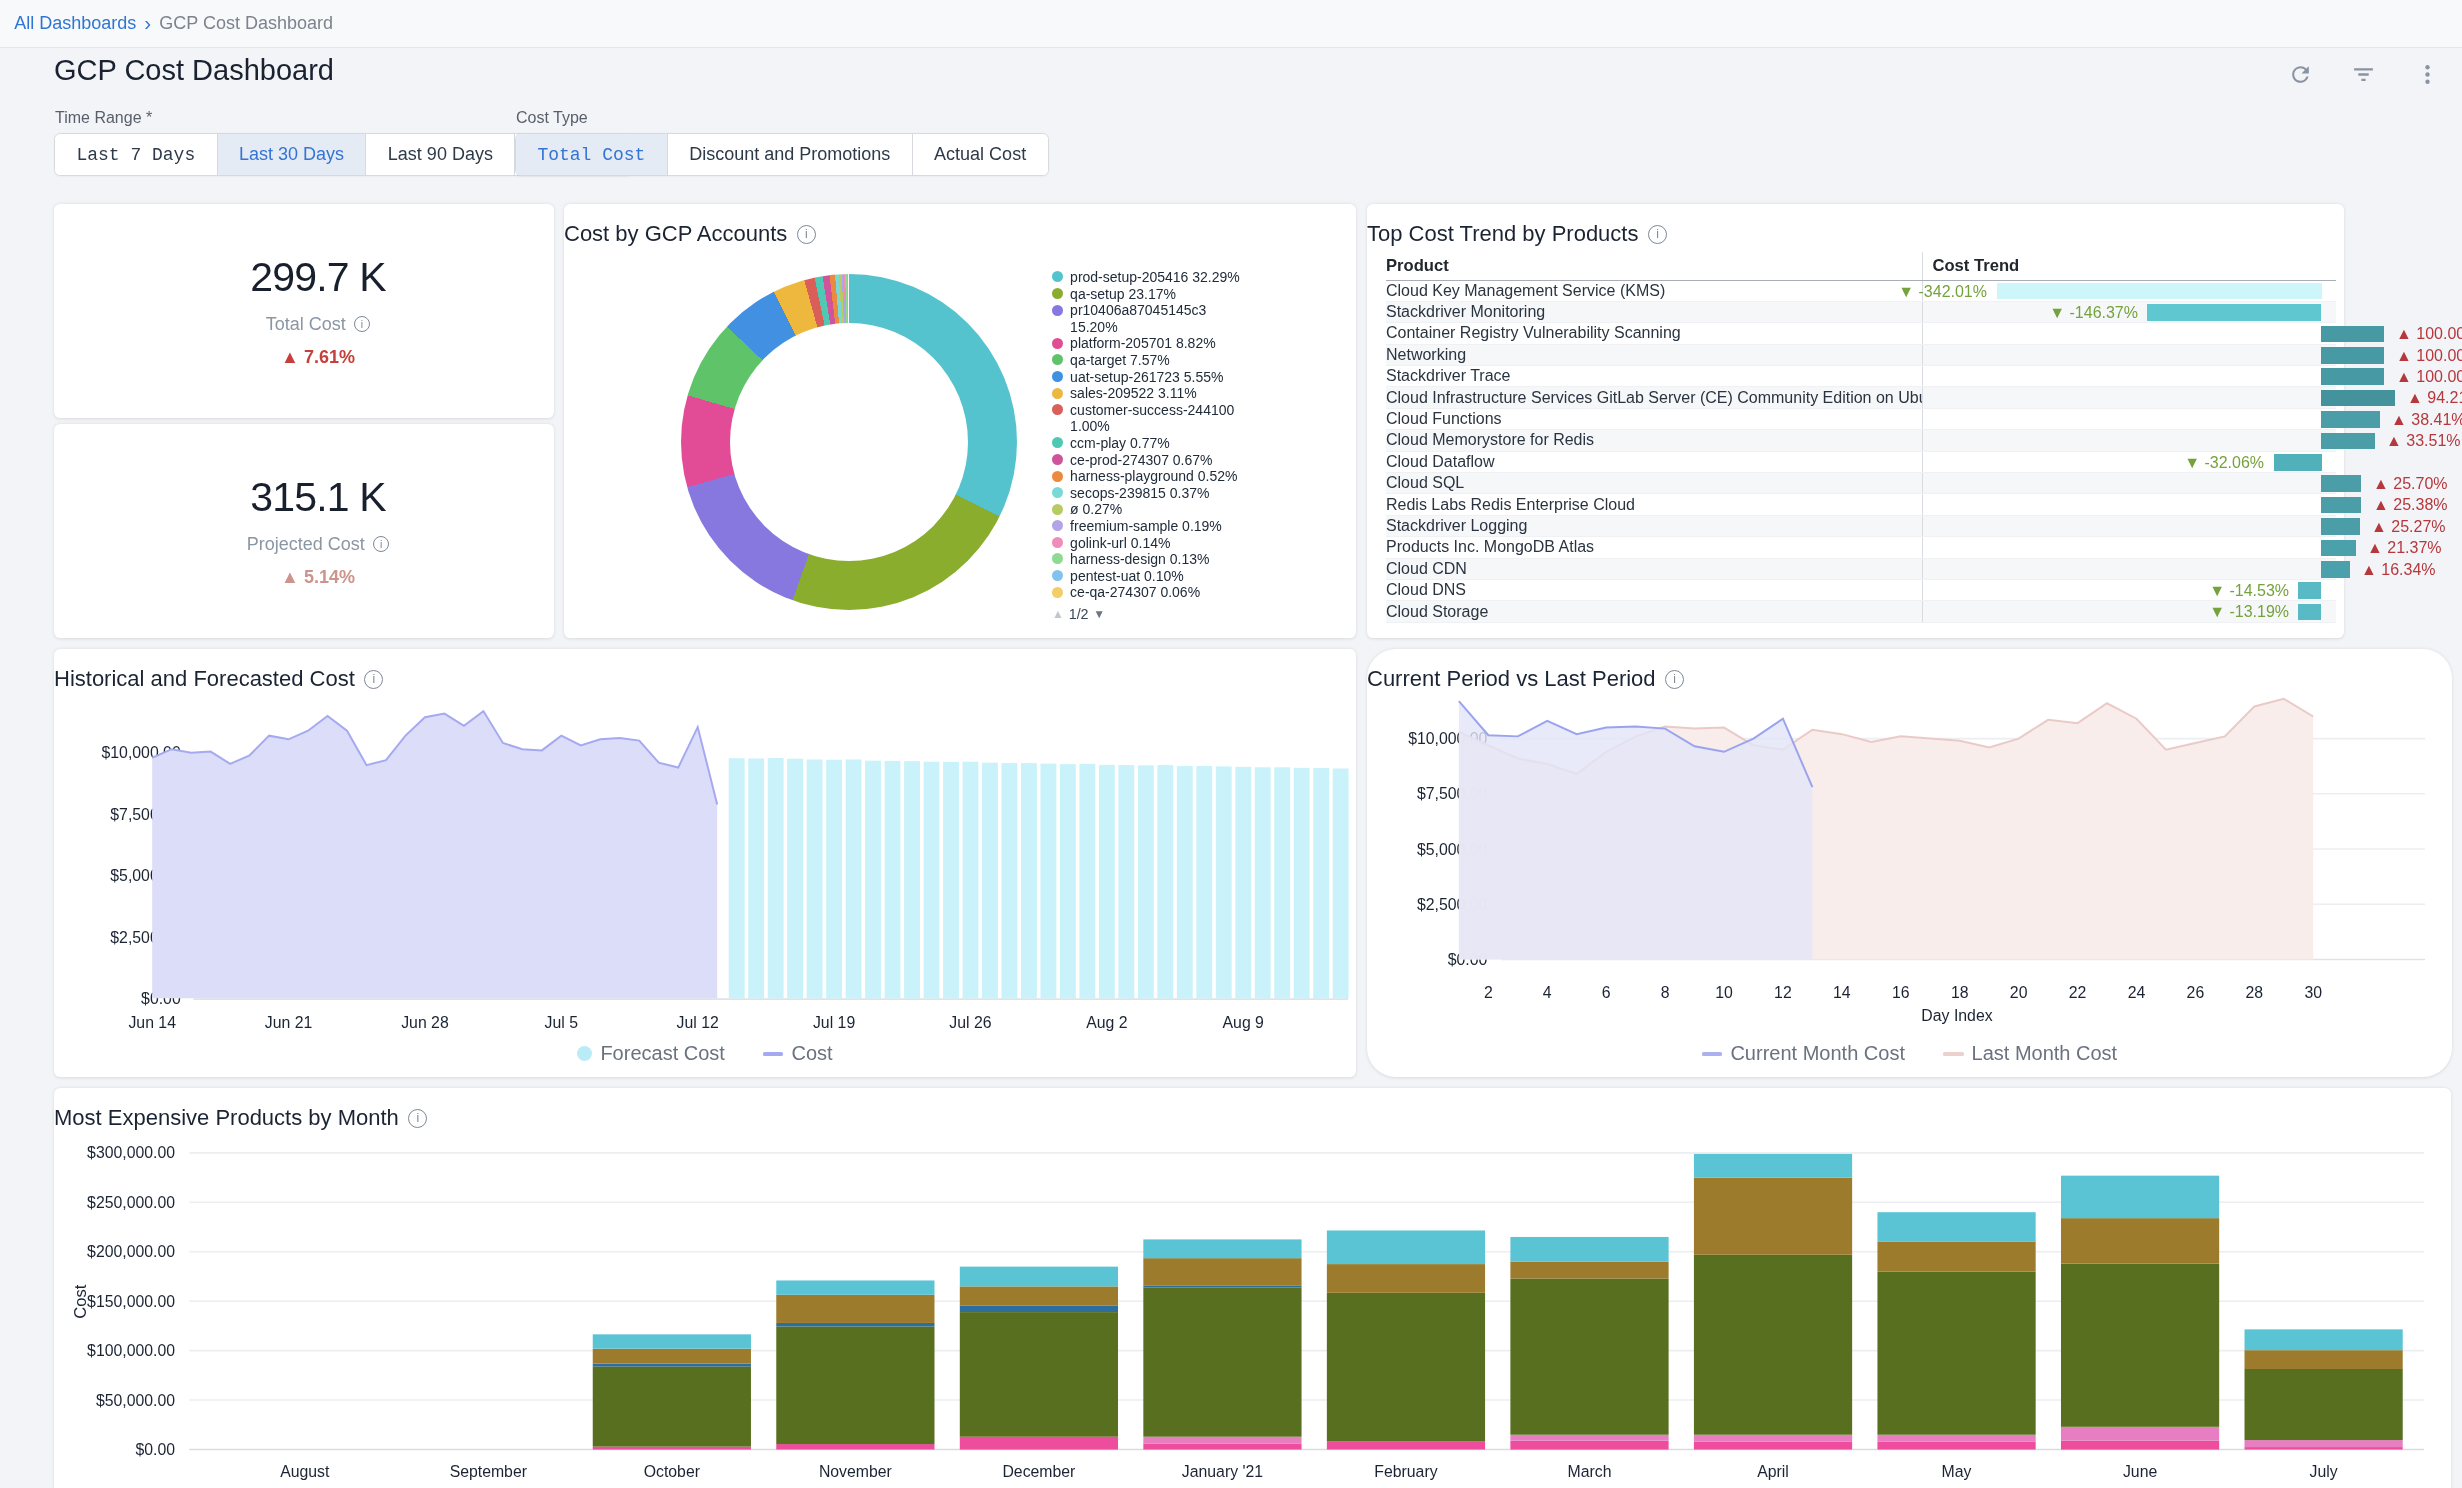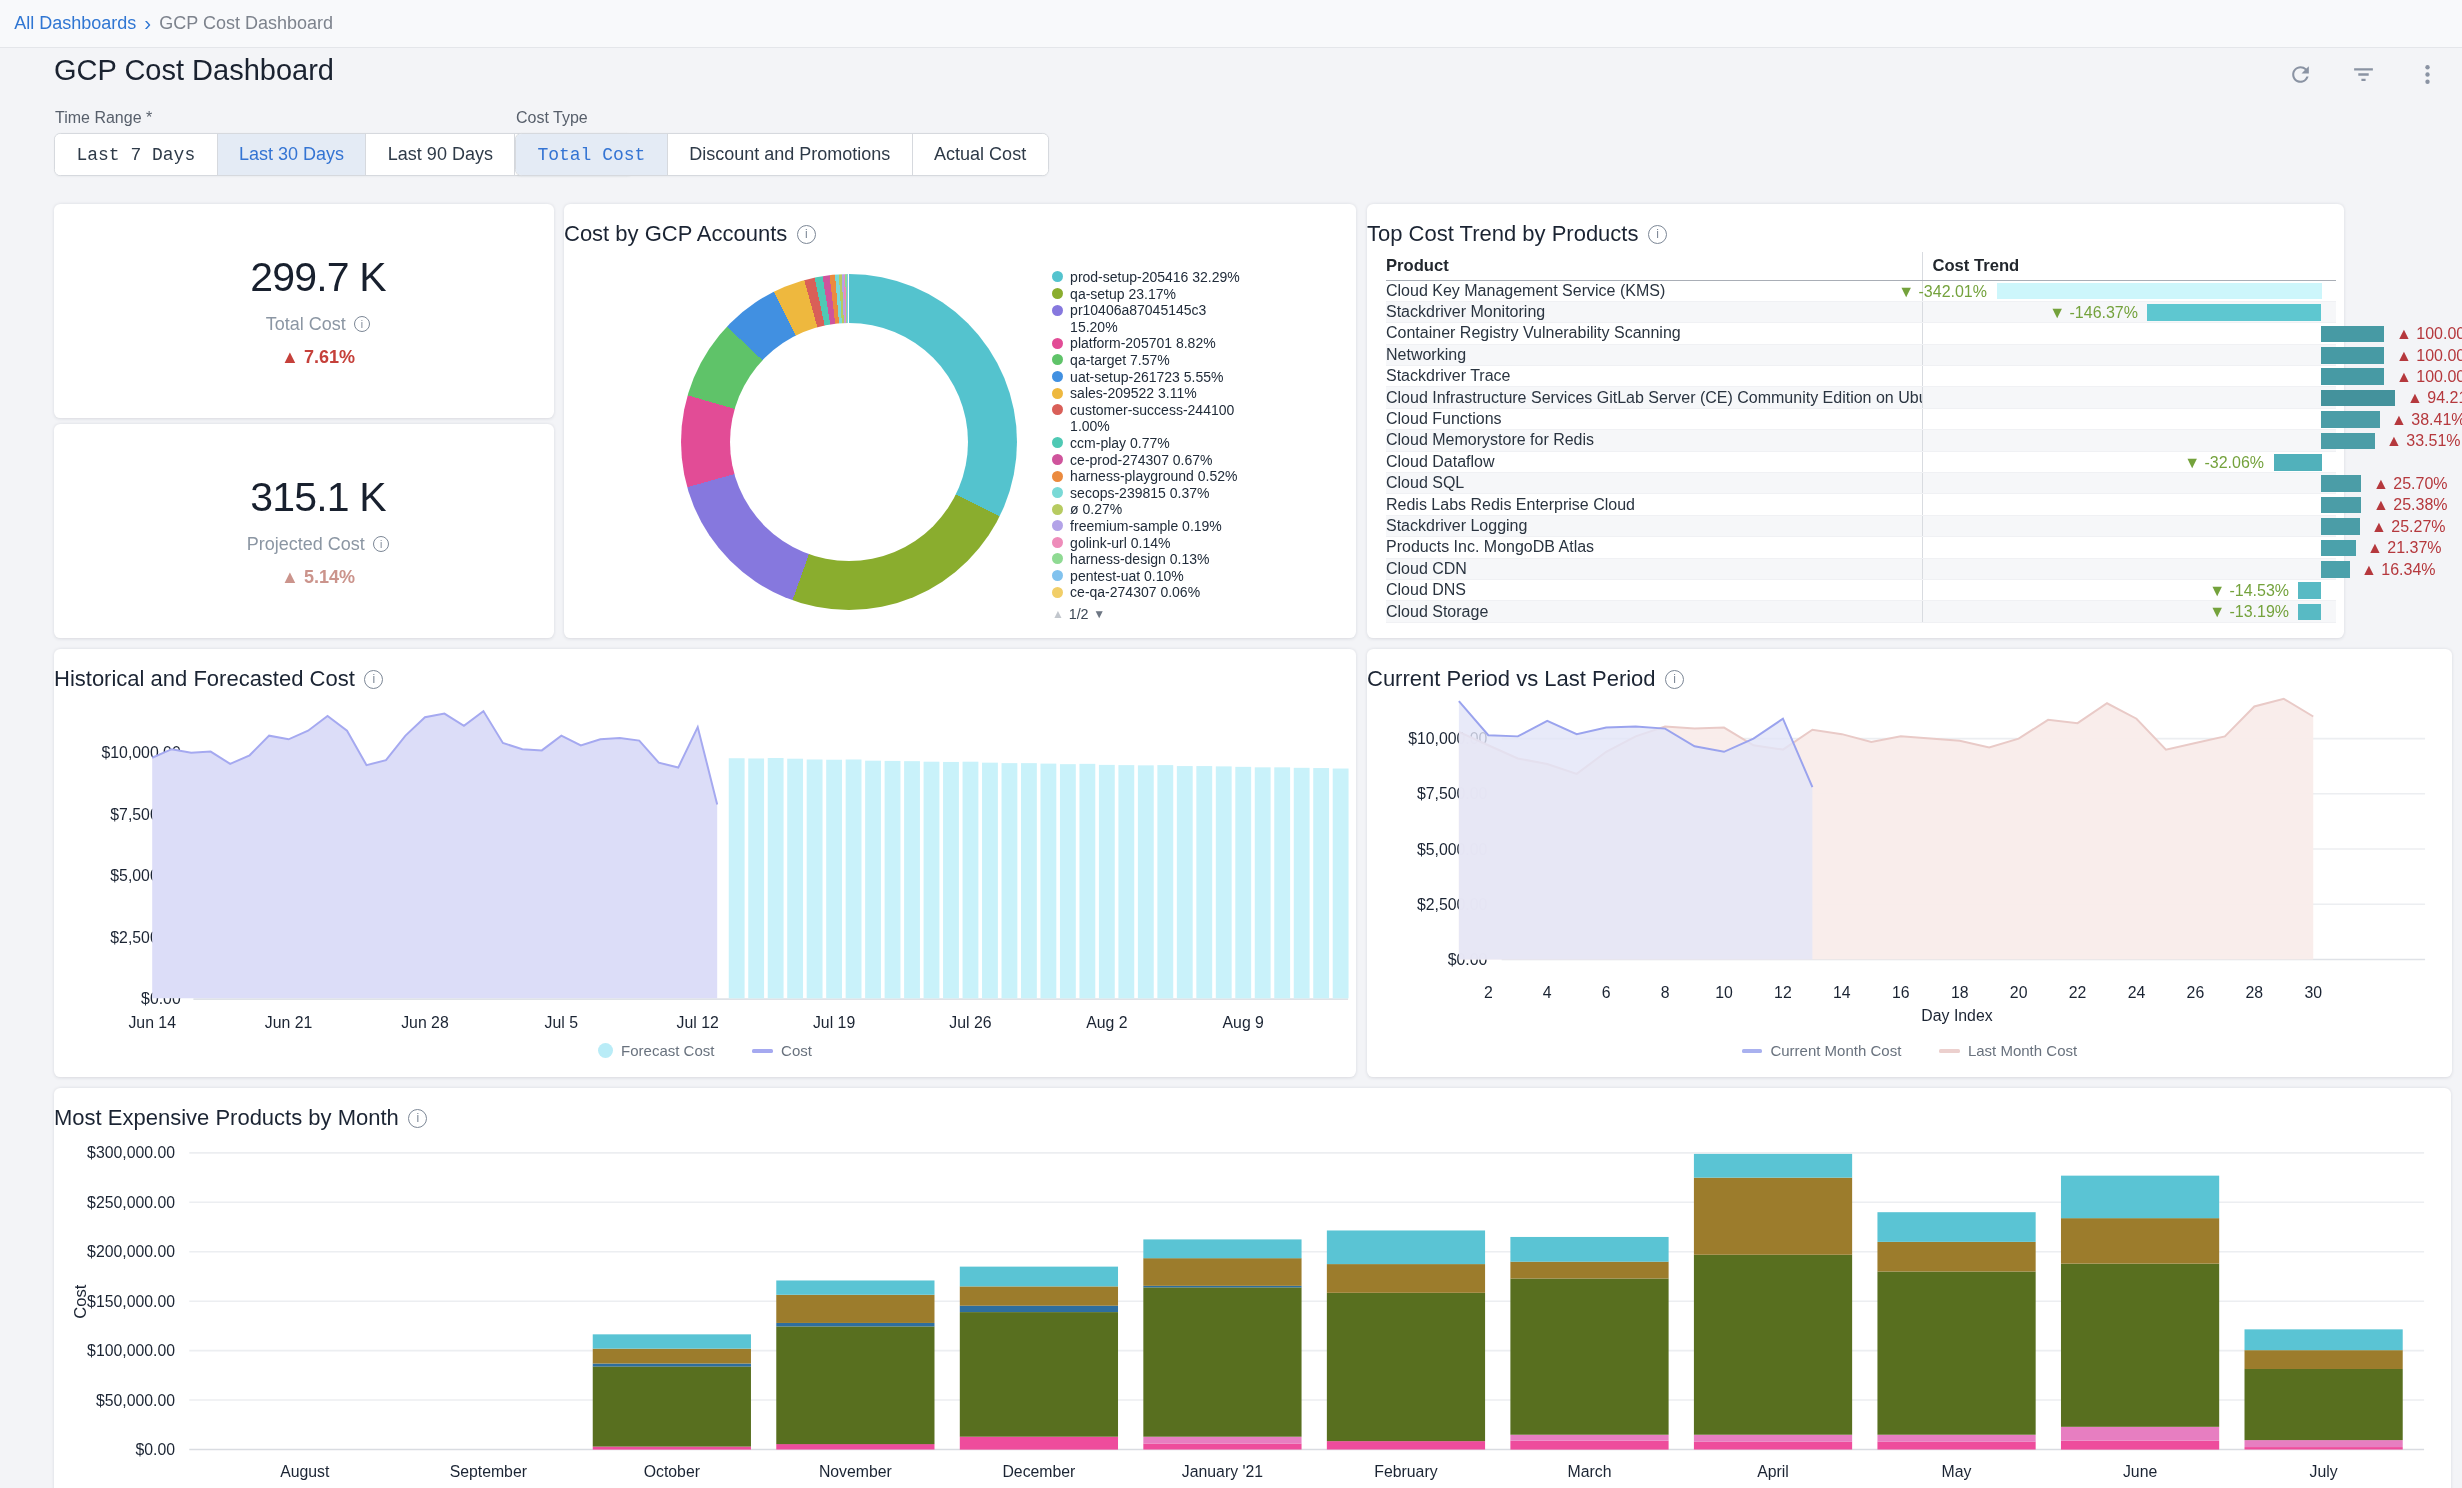--- a/index.html
+++ b/index.html
@@ -53,21 +53,21 @@
   .thead .c2{flex:1;border-left:0.8px solid #d8dbe0;padding-left:9.5px;align-self:stretch;display:flex;align-items:center;}
   .trow{display:flex;height:21.4px;align-items:center;border-bottom:0.8px solid #f0f1f4;color:#2a3440;}
   .trow.alt{background:#f6f7f9;}
   .tcell-product{flex:none;width:536px;white-space:nowrap;overflow:hidden;}
   .tcell-trend{flex:1;position:relative;align-self:stretch;border-left:0.8px solid #d8dbe0;overflow:visible;}
   .tbar{position:absolute;top:2.4px;height:16.6px;}
   .tlabel{position:absolute;top:0;line-height:21.4px;font-size:16px;white-space:nowrap;}
   .tlabel.up{color:#b5383d;}
   .tlabel.down{color:#74a23c;}
   
-  .legend{position:absolute;left:0;width:100%;display:flex;justify-content:center;gap:38px;font-size:15px;color:#69727e;align-items:center;}
+  .legend{position:absolute;left:0;width:100%;display:flex;justify-content:center;gap:38px;font-size:20px;color:#69727e;align-items:center;}
   .legend .item{display:flex;align-items:center;gap:8px;cursor:pointer;}
   .legend .sw-dot{width:15px;height:15px;border-radius:50%;}
   .legend .sw-line{width:20.6px;height:4px;border-radius:1.6px;}
   svg text{font-family:"Liberation Sans","DejaVu Sans",sans-serif;}
 </style>
 </head>
 <body>
 
 <div class="topbar">
   <a class="crumb-link">All Dashboards</a>
@@ -404,21 +404,21 @@
         <span class="sw-dot" style="background: rgb(185, 236, 247);"></span>
         <span>Forecast Cost</span>
       </span>
       <span class="item">
         <span class="sw-line" style="background: rgb(165, 169, 240);"></span>
         <span>Cost</span>
       </span>
     </div>
 </div>
 
-<div class="card" style="left:1367px;top:649px;width:1085px;height:428px;">
+<div class="card" style="left:1367px;top:649px;width:1085px;height:428px;border-radius:29px;">
   <div class="card-title">
       <span>Current Period vs Last Period</span>
       <span class="info">i</span>
     </div>
   <svg id="comp-svg" width="1085" height="393" style="position:absolute;left:0;top:0;" viewBox="0 0 1370 496">
       <line x1="170" y1="392" x2="1336" y2="392" stroke="#dfe2e7" stroke-width="2"></line>
       <text x="152" y="399" font-size="20" fill="#1b2433" text-anchor="end">$0.00</text>
       <line x1="170" y1="322.25" x2="1336" y2="322.25" stroke="#eceef1" stroke-width="2"></line>
       <text x="152" y="329.25" font-size="20" fill="#1b2433" text-anchor="end">$2,500.00</text>
       <line x1="170" y1="252.5" x2="1336" y2="252.5" stroke="#eceef1" stroke-width="2"></line>

